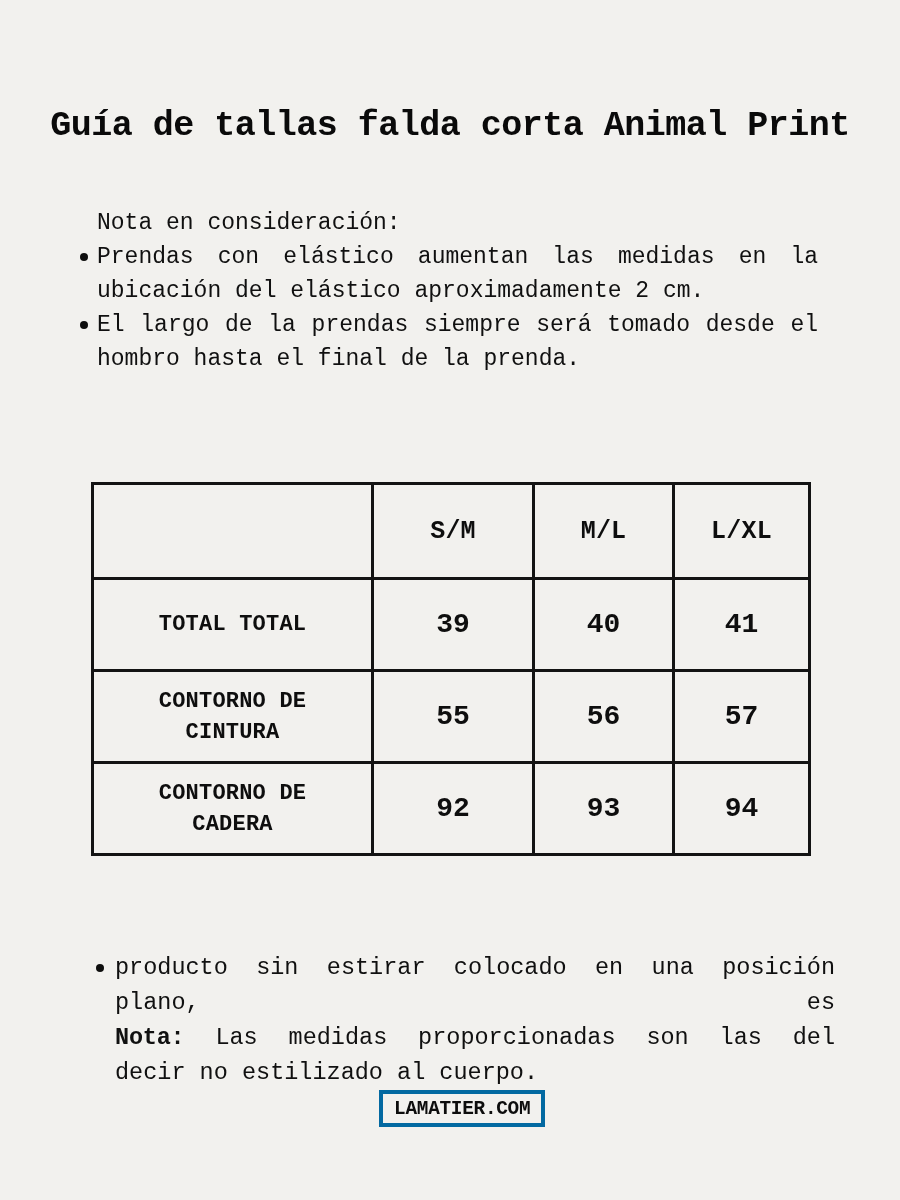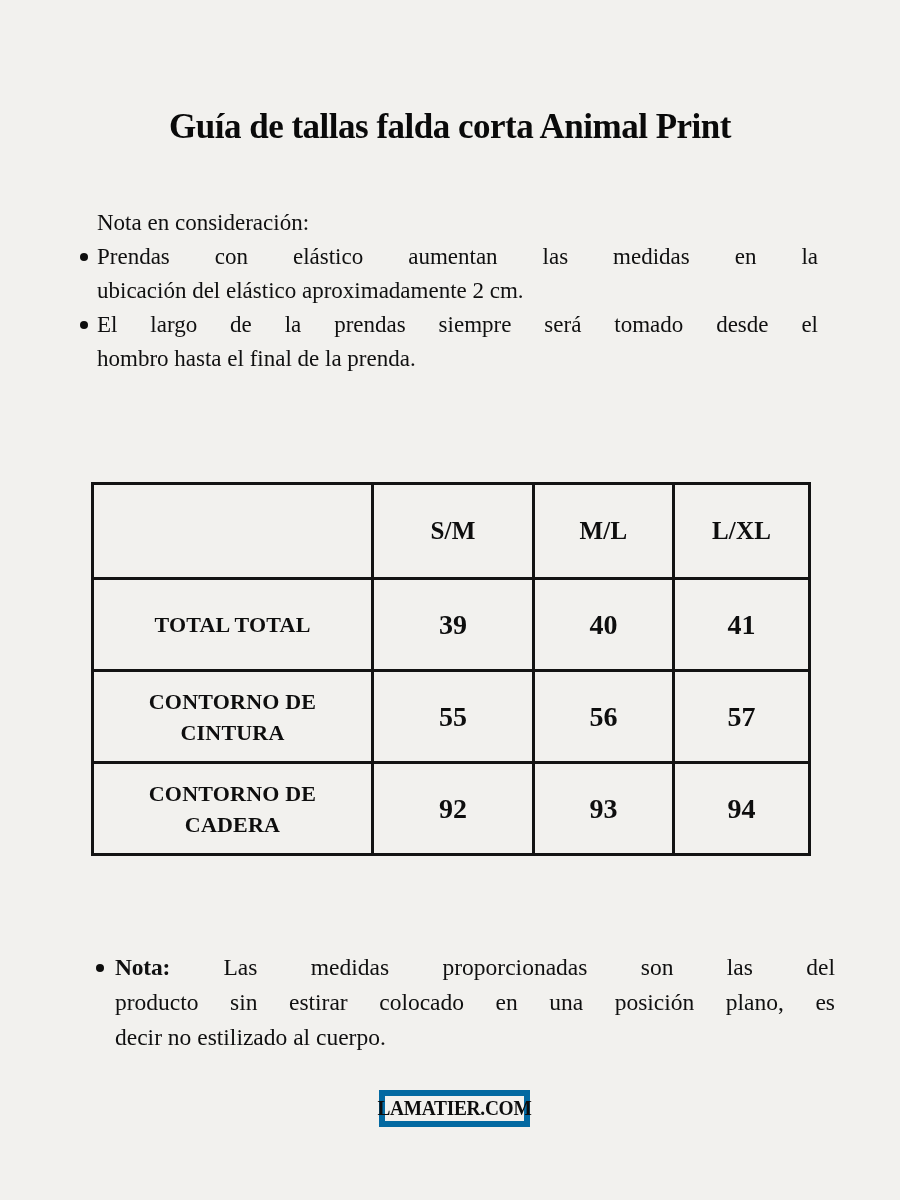--- a/index.html
+++ b/index.html
@@ -4,21 +4,21 @@
 <style>
   * { margin: 0; padding: 0; box-sizing: border-box; }
   html, body { background: #e9e8e6; }
   .page {
     position: relative;
     width: 900px;
     height: 1200px;
     margin: 0 auto;
     background: #f2f1ee;
     color: #0e0e0e;
-    font-family: Liberation Serif, serif;
+    font-family: Liberation Mono, monospace;
     overflow: hidden;
   }
 
   
   .title {
     position: absolute;
     top: 109px;
     left: 0;
     right: 0;
     text-align: center;
@@ -103,23 +103,23 @@
   }
   .note .bullet-dot { margin-top: 14px; }
   .note .bullet-body { margin-left: 11px; }
   .note-label { font-weight: 800; letter-spacing: -0.2px; }
 
   
   .brand-badge {
     position: absolute;
     left: 379px;
     top: 1090px;
-    width: 151px;
+    width: 166px;
     height: 37px;
-    border: 6px solid #0369a1;
+    border: 4px solid #0369a1;
     display: flex;
     align-items: center;
     justify-content: center;
     background: #f2f1ee;
   }
   .brand-name {
     font-size: 20px;
     font-weight: 700;
     letter-spacing: -0.3px;
     color: #0d0d0d;
@@ -185,22 +185,22 @@
       <td class="size-value">92</td>
       <td class="size-value">93</td>
       <td class="size-value">94</td>
     </tr>
   </tbody>
     </table>
 
   <div class="note bullet-row">
     <span class="bullet-dot"></span>
     <div class="bullet-body">
+      <div class="jl">producto sin estirar colocado en una posición plano, es</div>
       <div class="jl"><span class="note-label">Nota:</span> <span>Las medidas proporcionadas son las del</span></div>
-      <div class="jl">producto sin estirar colocado en una posición plano, es</div>
       <div class="ll">decir no estilizado al cuerpo.</div>
     </div>
   </div>
 
   <div class="brand-badge">
     <span class="brand-name">LAMATIER.COM</span>
   </div>
 
 </div>
 

